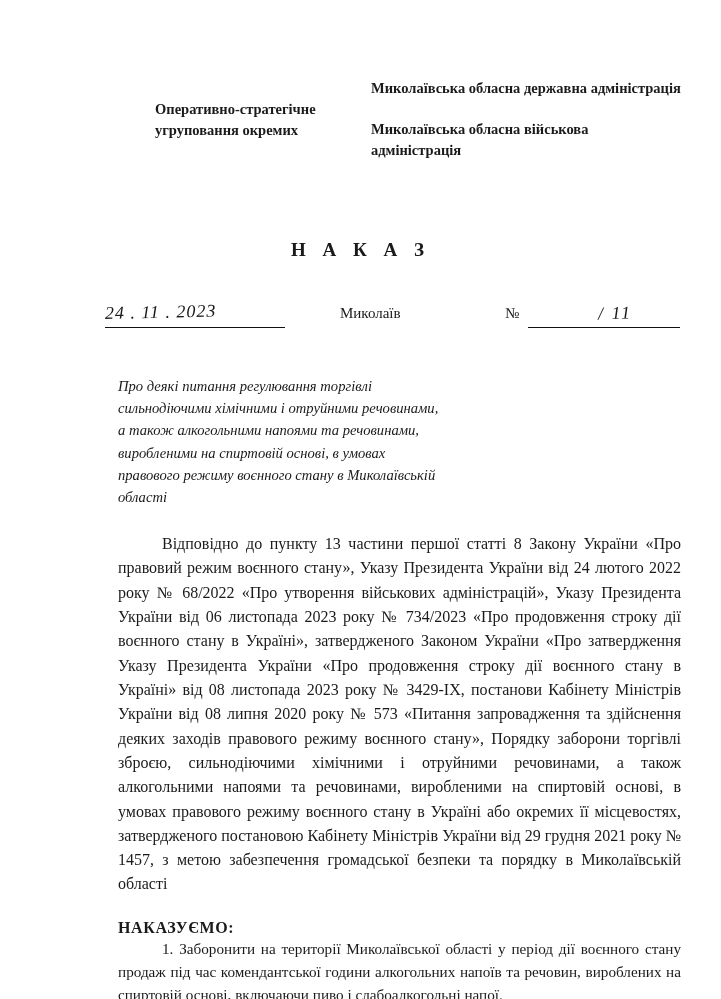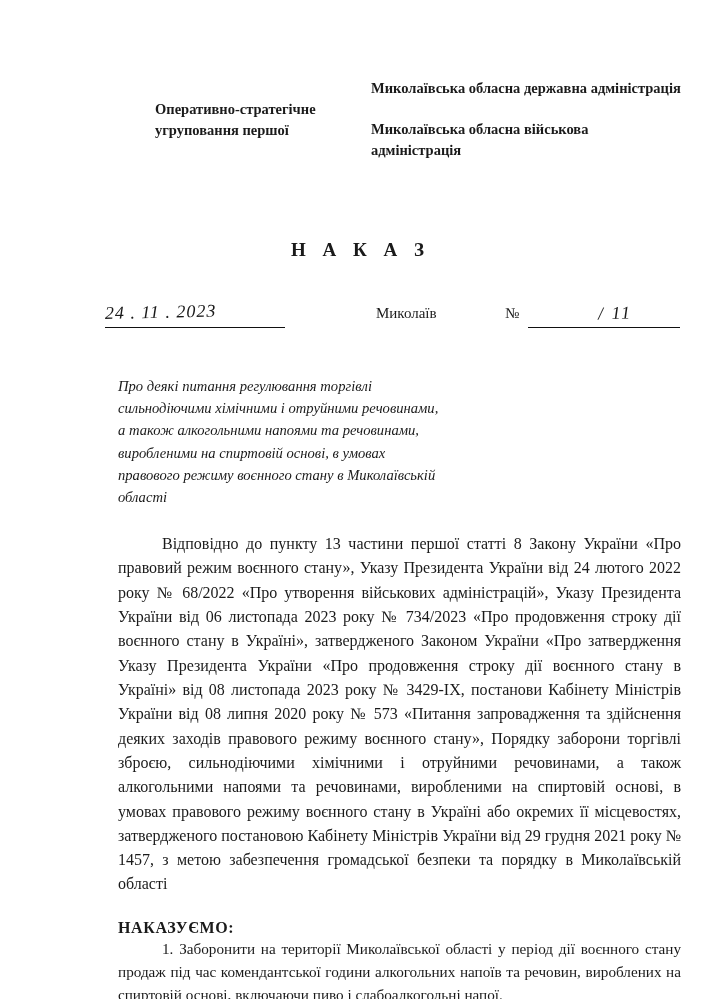--- a/index.html
+++ b/index.html
@@ -82,21 +82,21 @@
   }
   .meta-date-underline {
     position: absolute;
     left: 105px;
     top: 24px;
     width: 180px;
     border-bottom: 1.3px solid #111;
   }
   .meta-place {
     position: absolute;
-    left: 376px;
+    left: 340px;
     top: 2px;
     font-size: 15px;
   }
   .meta-no {
     position: absolute;
     left: 505px;
     top: 2px;
     font-size: 15px;
   }
   .meta-no-underline {
@@ -155,21 +155,21 @@
   }
 </style>
 </head>
 <body>
 
 <div class="page">
 
   <div class="header">
     <div class="header-left">
       <div>Оперативно-стратегічне</div>
-      <div>угруповання першої</div>
+      <div>угруповання окремих</div>
     </div>
     <div class="header-right">
       <div class="block1">Миколаївська обласна державна адміністрація</div>
       <div class="block2">Миколаївська обласна військова адміністрація</div>
     </div>
   </div>
 
   <div class="doc-title">Н А К А З</div>
 
   <div class="meta-row">

